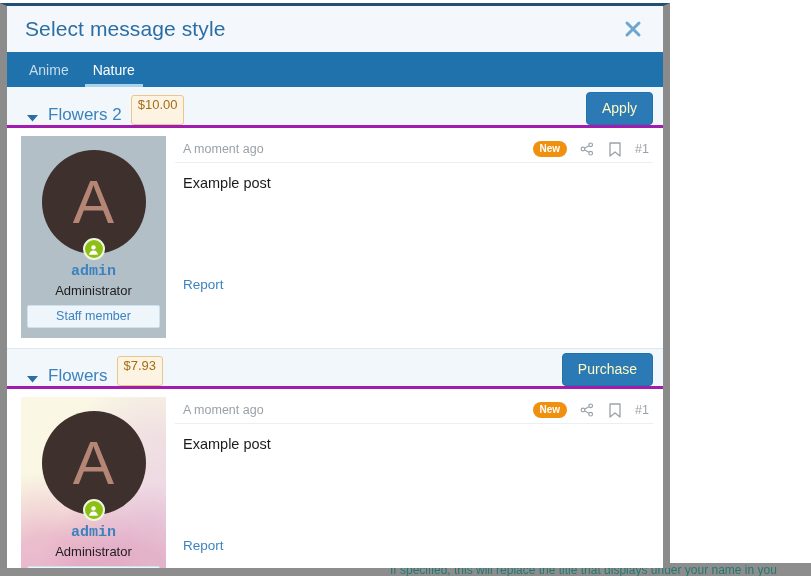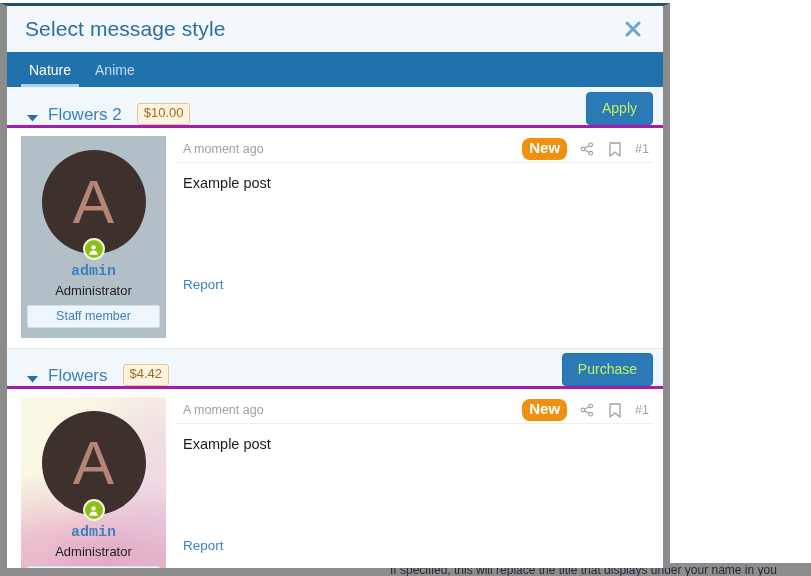--- a/index.html
+++ b/index.html
@@ -16,21 +16,21 @@
   #page-backdrop {
     position: absolute;
     inset: 0;
     background: #ffffff;
   }
   .backdrop-text {
     position: absolute;
     left: 390px;
     top: 563px;
     font-size: 12px;
-    color: #0f172a;
+    color: #0f766e;
     white-space: nowrap;
     opacity: .85;
   }
   .backdrop-strip {
     position: absolute;
     left: 0;
     top: 563px;
     width: 811px;
     height: 13px;
     background: #9a9a9a;
@@ -150,38 +150,38 @@
   .caret-icon svg { display: block; }
 
   .group-name {
     font-size: 17px;
     color: #3c82bf;
     cursor: pointer;
     white-space: nowrap;
   }
 
   .price-badge {
-    margin-left: 15px;
+    margin-left: 9px;
     display: inline-block;
-    padding: 2px 6px 3px;
+    padding: 2px 6px 11px;
     font-size: 13px;
     color: #a06d16;
     background: #fdf3e3;
     border: 1px solid #e8c88a;
     border-radius: 3px;
     line-height: 1.15;
     white-space: nowrap;
   }
 
   .group-action {
     margin-left: auto;
     display: inline-block;
     padding: 7px 15px 8px;
     font-size: 14px;
-    color: #bef264;
+    color: #fef9c3;
     background: #2b7ab5;
     border: 1px solid #2470a8;
     border-radius: 4px;
     cursor: pointer;
     white-space: nowrap;
   }
 
   
   .post {
     display: flex;
@@ -301,21 +301,21 @@
   }
   .meta-right {
     margin-left: auto;
     display: flex;
     align-items: center;
     gap: 12px;
   }
   .new-badge {
     background: #f0900f;
     color: #ffffff;
-    font-size: 15px;
+    font-size: 10px;
     font-weight: bold;
     padding: 2px 7px 3px;
     border-radius: 8px;
     line-height: 1.1;
   }
   .meta-icon {
     width: 16px;
     height: 16px;
     display: flex;
     align-items: center;
@@ -360,25 +360,25 @@
   <div id="titlebar">
     <div id="dialog-title">Select message style</div>
     <div id="close-button">
       <svg width="20" height="20" viewBox="0 0 20 20" aria-hidden="true">
         <path d="M4 4 L16 16 M16 4 L4 16" stroke="#6fa6cd" stroke-width="3" stroke-linecap="round" fill="none"></path>
       </svg>
     </div>
   </div>
 
   <div id="tabbar">
+    <div class="tab">
+      <span>Anime</span>
+    </div>
     <div class="tab active">
       <span>Nature</span>
-    </div>
-    <div class="tab">
-      <span>Anime</span>
     </div>
   </div>
 
   <div id="modal-body">
 
     <div class="style-group">
 
       <div class="group-header">
         <span class="caret-icon">
           <svg width="11" height="8" viewBox="0 0 11 8" aria-hidden="true">
@@ -439,21 +439,21 @@
 
     <div class="style-group">
 
       <div class="group-header second">
         <span class="caret-icon">
           <svg width="11" height="8" viewBox="0 0 11 8" aria-hidden="true">
             <path d="M0 1 L11 1 L5.5 7.5 Z" fill="#2b6ea3"></path>
           </svg>
         </span>
         <span class="group-name">Flowers</span>
-        <span class="price-badge">$4.42</span>
+        <span class="price-badge">$7.93</span>
         <span class="group-action">Purchase</span>
       </div>
 
       <div class="post">
 
         <div class="post-user theme-flowers">
           <div class="avatar-wrap">
             <div class="avatar">A</div>
             <span class="online-badge">
               <svg width="13" height="13" viewBox="0 0 16 16" aria-hidden="true">

